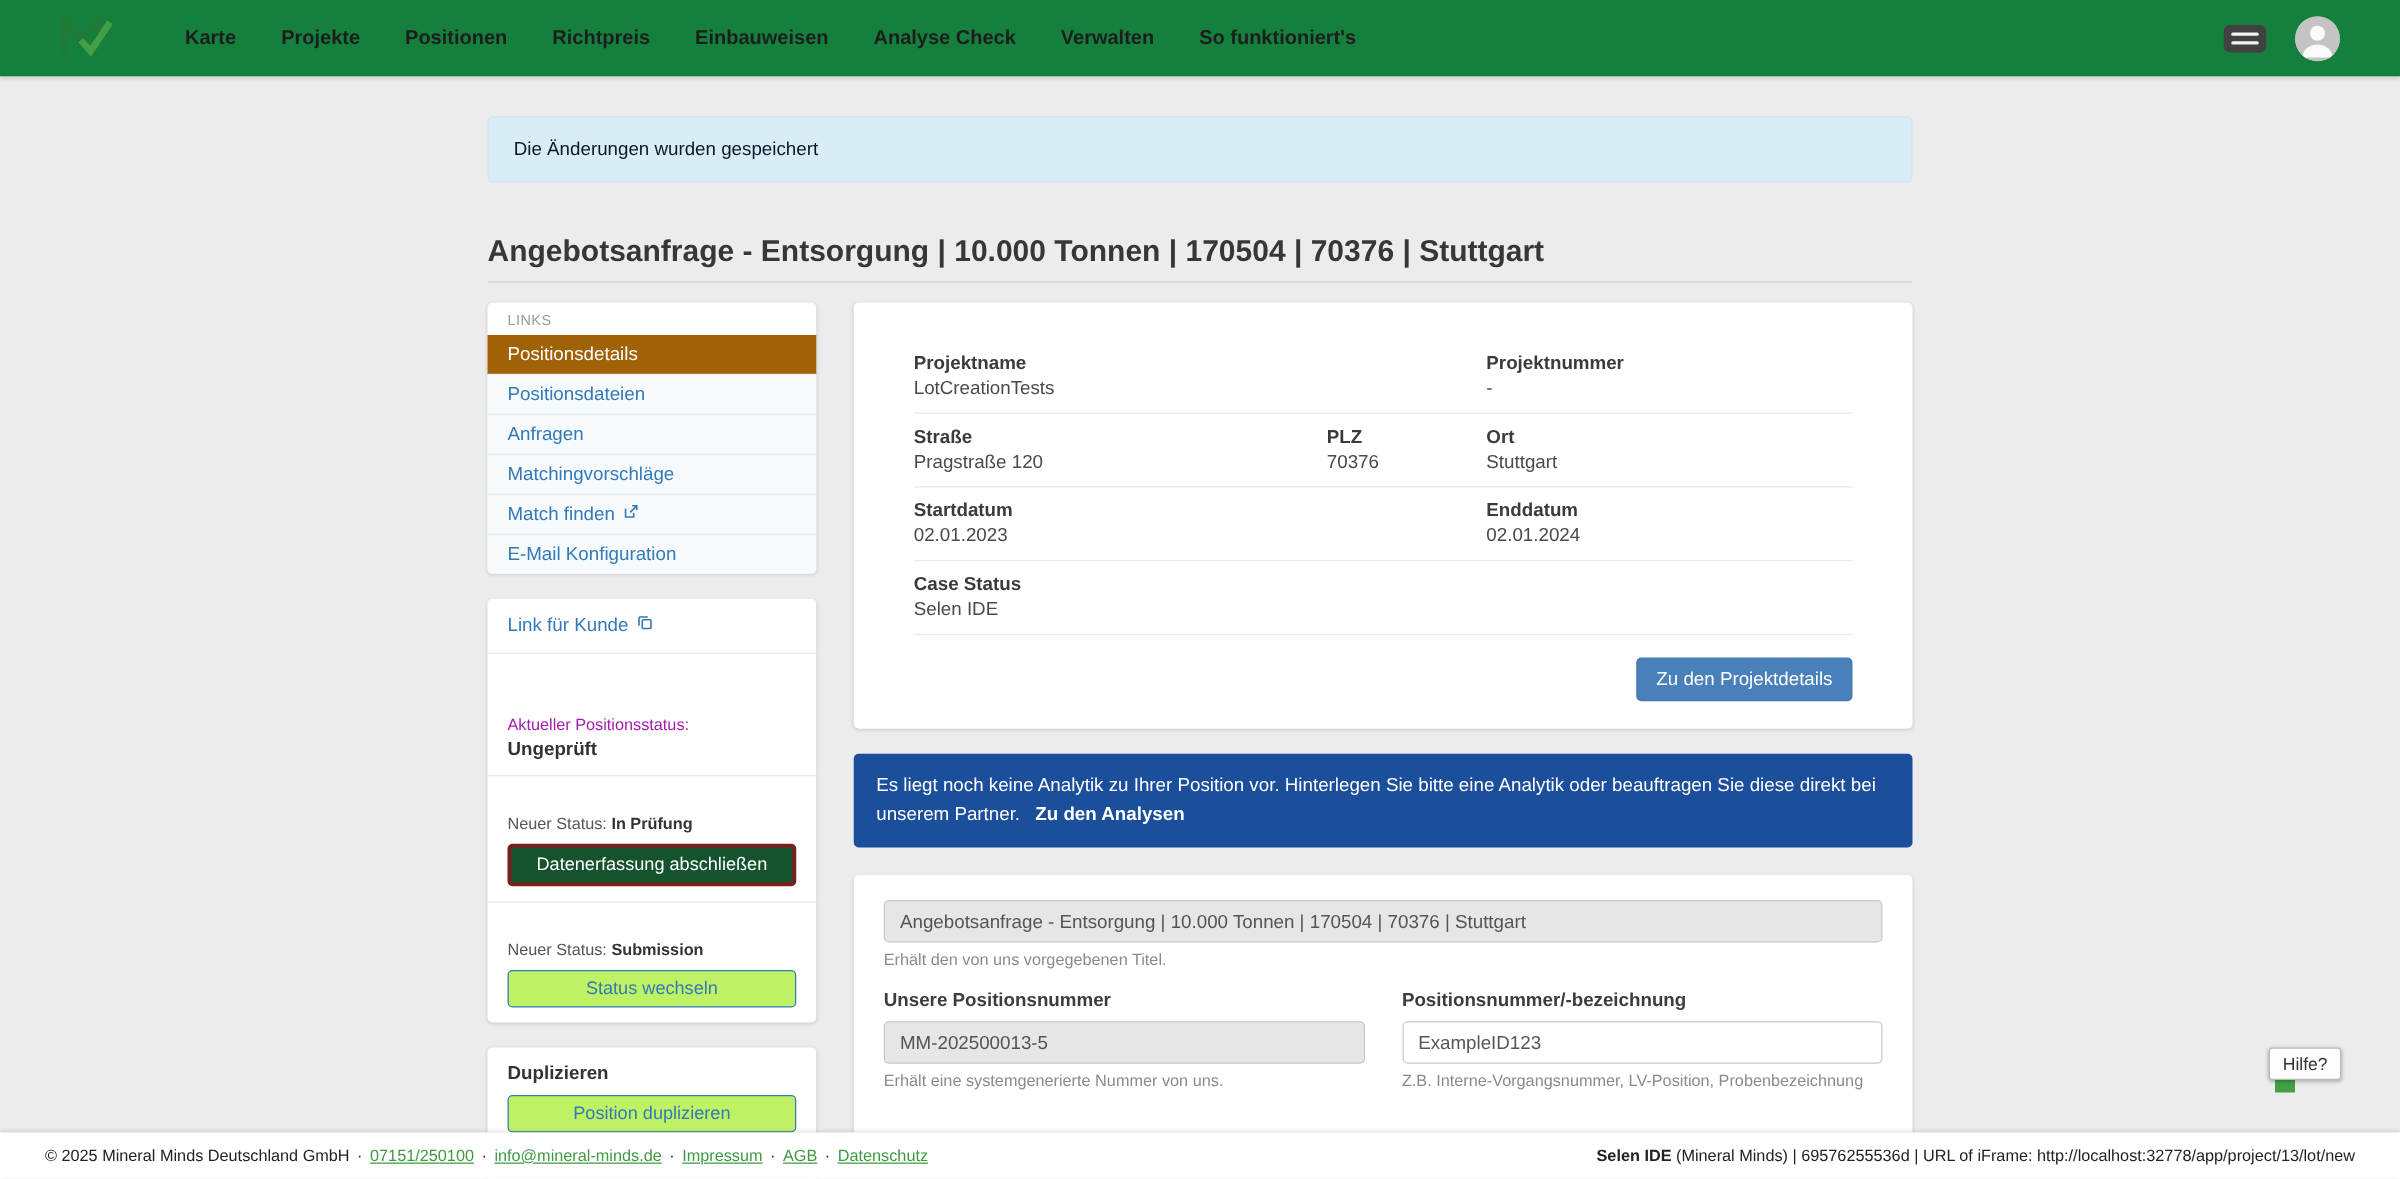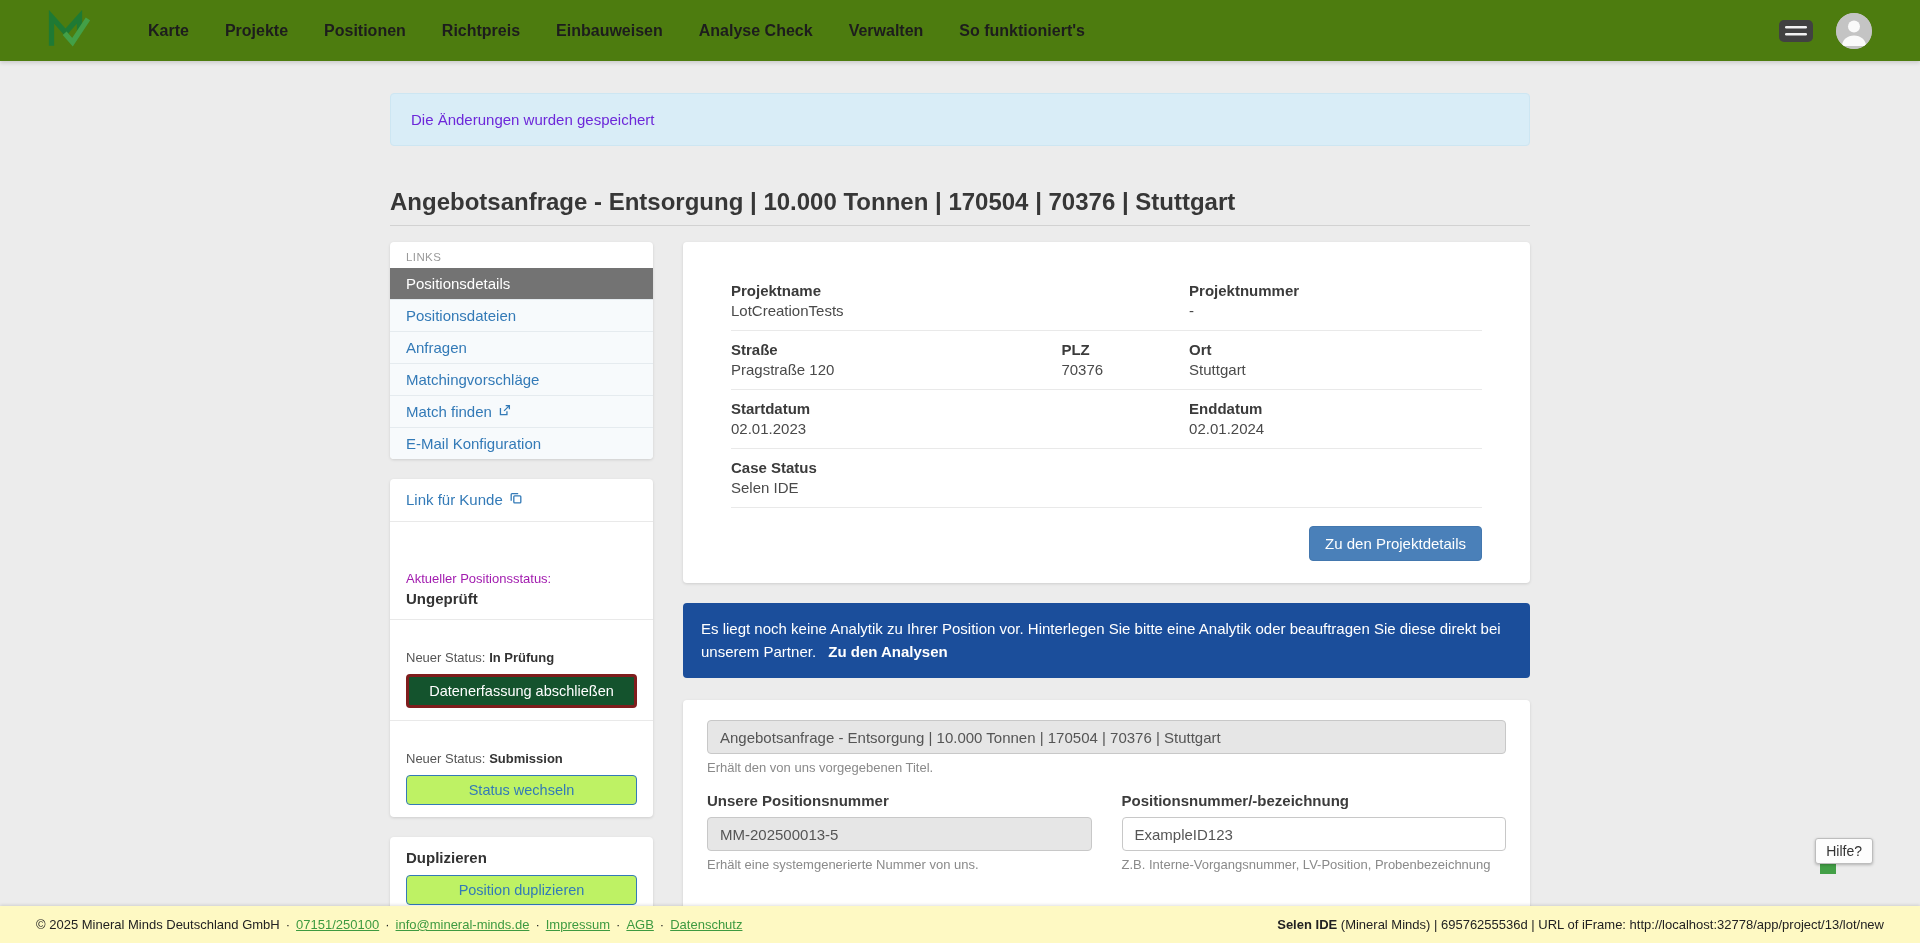--- a/index.html
+++ b/index.html
@@ -7,42 +7,42 @@
   body {
     font-family: "Liberation Sans", sans-serif;
     background: #ececec;
     color: #333;
     position: relative;
   }
   a { text-decoration: none; cursor: pointer; }
 
   
   .navbar {
-    height: 61px; background: #4d7c0f; display: flex; align-items: center;
+    height: 61px; background: #15803d; display: flex; align-items: center;
     padding: 0 48px 0 48px; box-shadow: 0 2px 4px rgba(0,0,0,.14);
     position: relative; z-index: 30;
   }
   .brand { display: flex; align-items: center; cursor: pointer; }
   .main-nav { display: flex; margin-left: 40px; }
   .nav-item {
     padding: 0 18px; font-size: 16px; font-weight: 700; color: #1d1d1d;
     line-height: 61px; white-space: nowrap;
   }
   .nav-right { margin-left: auto; display: flex; align-items: center; gap: 22px; }
   .icon-btn { cursor: pointer; display: flex; align-items: center; }
   .avatar {
     width: 36px; height: 36px; border-radius: 50%; background: #c4c4c4;
     display: flex; align-items: center; justify-content: center; overflow: hidden; cursor: pointer;
   }
 
   
   .container { width: 1140px; margin: 0 auto; }
   .alert-info {
     margin-top: 32px; background: #d9edf7; border: 1px solid #cde6f2;
-    color: #6d28d9; border-radius: 4px; padding: 17px 20px; font-size: 15px;
+    color: #0f172a; border-radius: 4px; padding: 17px 20px; font-size: 15px;
   }
   .page-title {
     margin-top: 42px; font-size: 24px; font-weight: 700; color: #373737;
     padding-bottom: 9px; border-bottom: 1px solid #d2d2d2; margin-bottom: 16px;
   }
   .layout { display: grid; grid-template-columns: 263px 847px; column-gap: 30px; align-items: start; }
 
   .card {
     background: #fff; border-radius: 4px; box-shadow: 0 1px 3px rgba(0,0,0,.13);
     margin-bottom: 20px;
@@ -52,21 +52,21 @@
   .links-header {
     padding: 9px 32px 5px 16px; font-size: 11.5px; color: #9a9a9a;
     letter-spacing: .4px;
   }
   .side-item {
     display: flex; align-items: center; gap: 6px;
     padding: 7px 16px; font-size: 15px; color: #337ab7;
     background: #f7fafc; border-bottom: 1px solid #e5ebef;
   }
   .side-item:last-child { border-bottom: none; border-radius: 0 0 4px 4px; }
-  .side-item.active { background: #737373; color: #fff; }
+  .side-item.active { background: #a16207; color: #fff; }
   .side-item svg { flex: 0 0 auto; }
 
   .section { padding: 12px 16px; border-bottom: 1px solid #e9e9e9; }
   .section:last-child { border-bottom: none; }
   .side-link { color: #337ab7; font-size: 15px; display: inline-flex; align-items: center; gap: 6px; }
   .muted-label { font-size: 13px; color: #a21caf; margin-top: 37px; }
   .status-value { font-size: 15px; font-weight: 700; color: #333; margin-top: 4px; }
   .new-status-line { font-size: 13px; color: #555; margin-top: 18px; }
   .new-status-line b { color: #333; }
 
@@ -128,21 +128,21 @@
 
   
   .help-accent { position: fixed; right: 84px; bottom: 69px; width: 16px; height: 13px; background: #43a047; z-index: 49; }
   .help-btn {
     position: fixed; right: 47px; bottom: 79px; z-index: 50;
     background: #fdfdfd; border: 1px solid #bdbdbd; border-radius: 3px;
     box-shadow: 0 1px 3px rgba(0,0,0,.25); padding: 4px 10px; font-size: 14px; color: #333;
     cursor: pointer; font-family: "Liberation Sans", sans-serif;
   }
   .footer {
-    position: fixed; left: 0; bottom: 0; width: 1920px; height: 37px; background: #fef9c3;
+    position: fixed; left: 0; bottom: 0; width: 1920px; height: 37px; background: #ffffff;
     box-shadow: 0 -1px 3px rgba(0,0,0,.12); display: flex; align-items: center;
     justify-content: space-between; padding: 0 36px; font-size: 13px; color: #222; z-index: 40;
   }
   .footer-left { display: flex; align-items: center; gap: 6px; white-space: nowrap; }
   .f-link { color: #3d9a40; text-decoration: underline; }
   .sep { color: #222; }
   .footer-right { white-space: nowrap; }
 </style>
 </head>
 <body>

